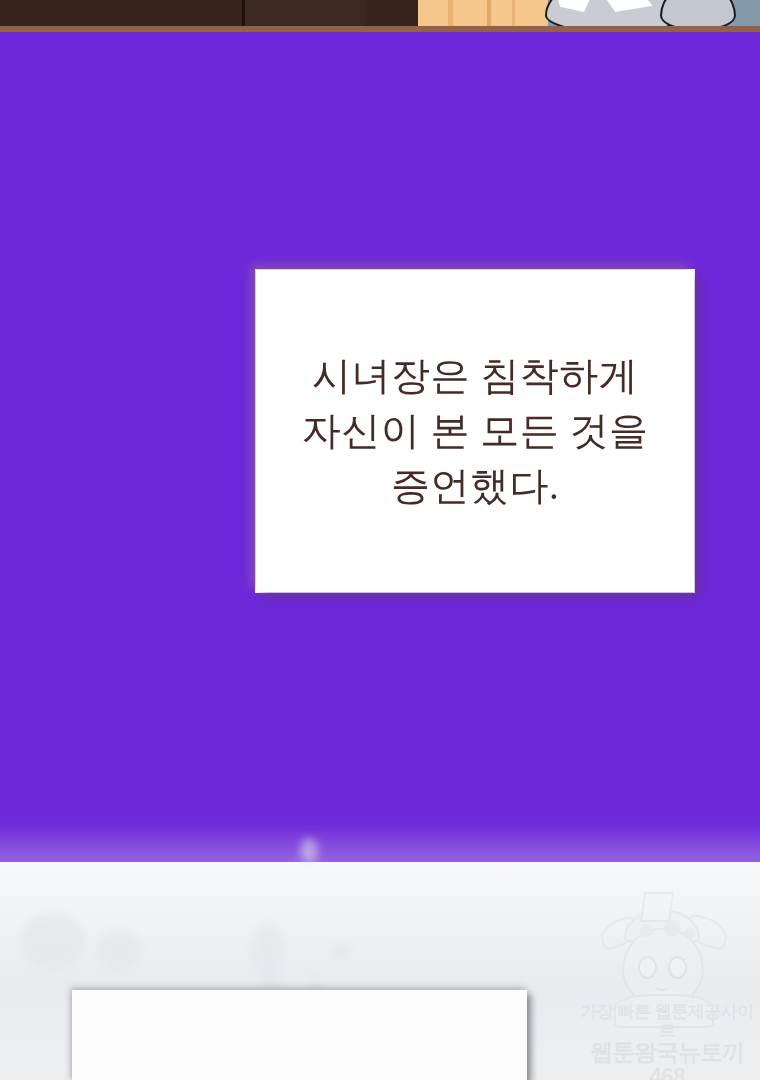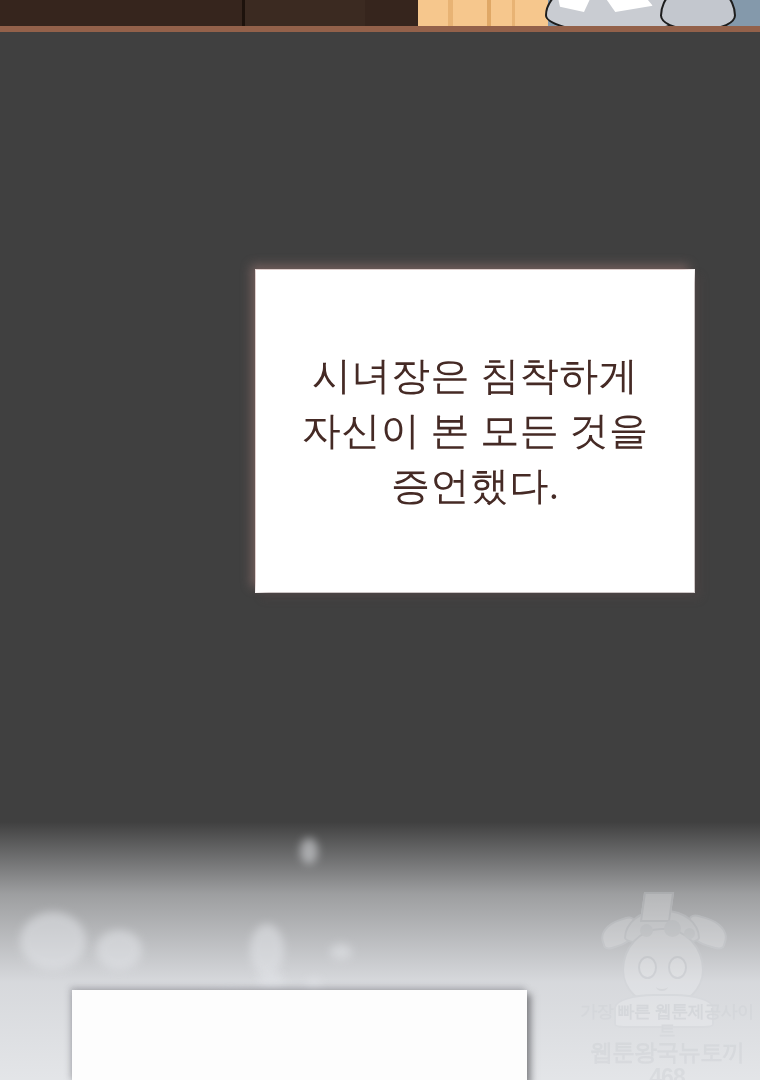--- a/index.html
+++ b/index.html
@@ -96,22 +96,22 @@
   .tp-ledge {
     position: absolute; left: 0; top: 26px;
     width: 760px; height: 6px;
     background: #93614a;
   }
 
   
   .stage {
     position: absolute;
     left: 0; top: 32px;
-    width: 760px; height: 1048px;
-    background: #404040;
+    width: 760px; height: 830px;
+    background: #6d28d9;
     text-decoration: underline;
   }
 
   
   .lower-wash {
     position: absolute;
     left: 0; top: 790px;
     width: 760px; height: 258px;
     background: linear-gradient(to bottom,
         rgba(236,238,240,0) 0%,

